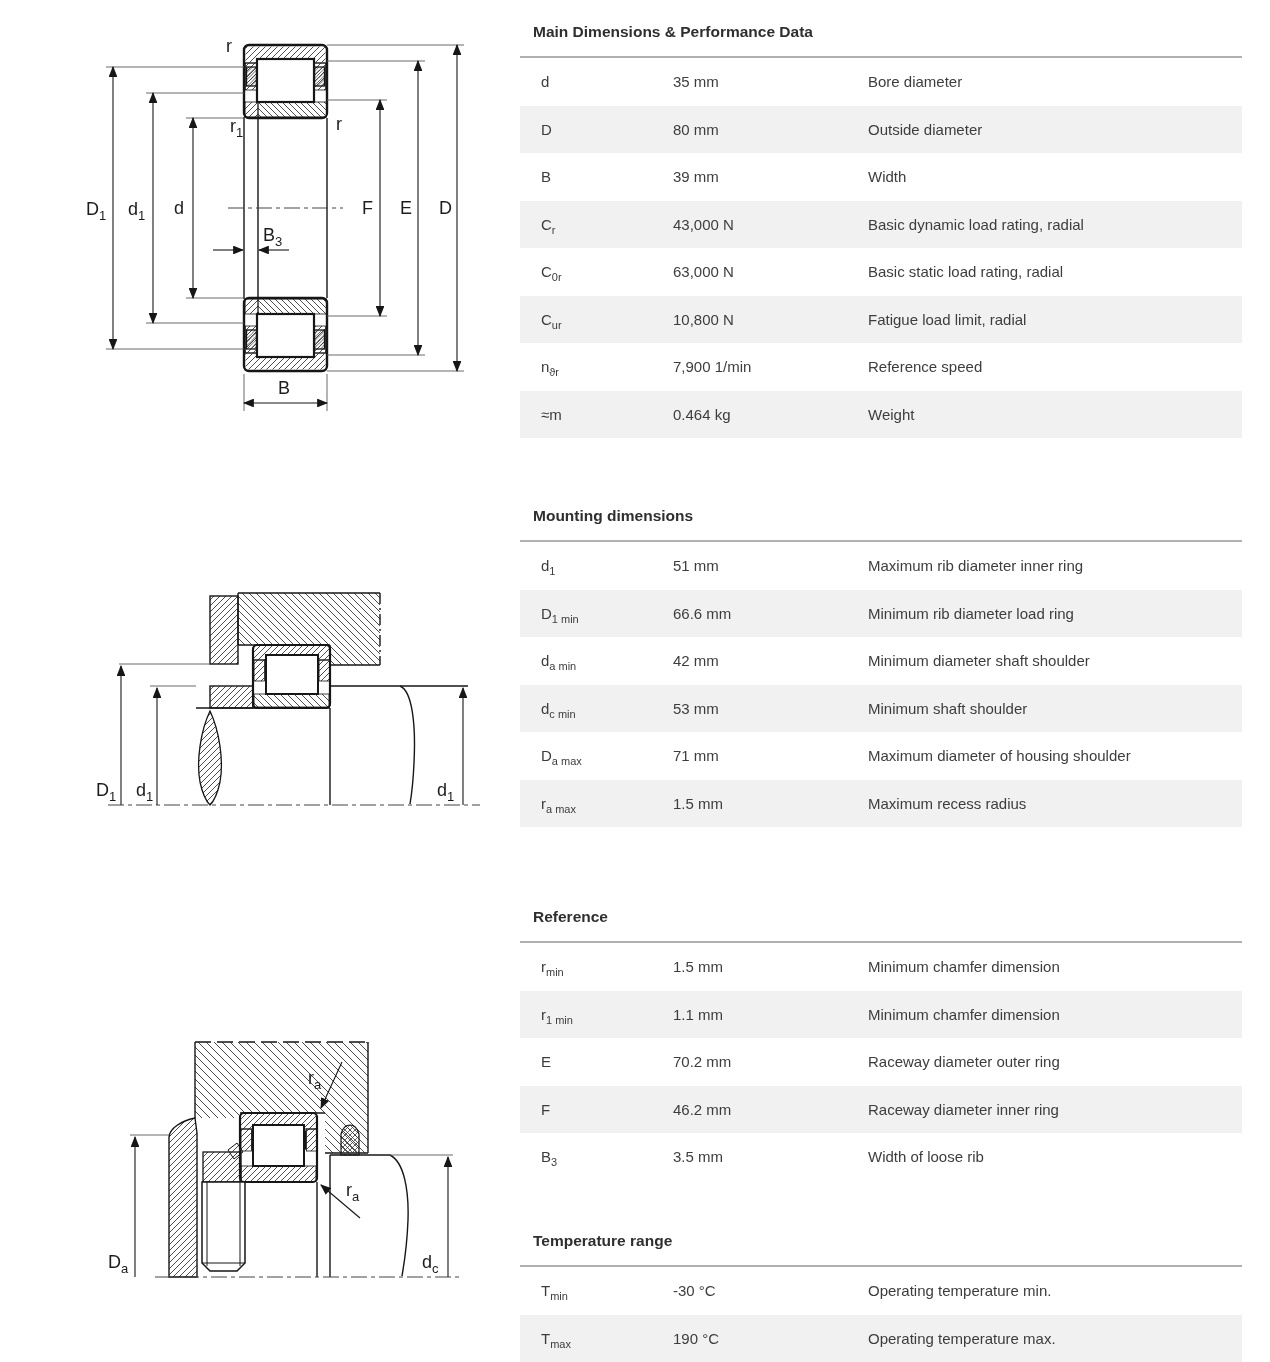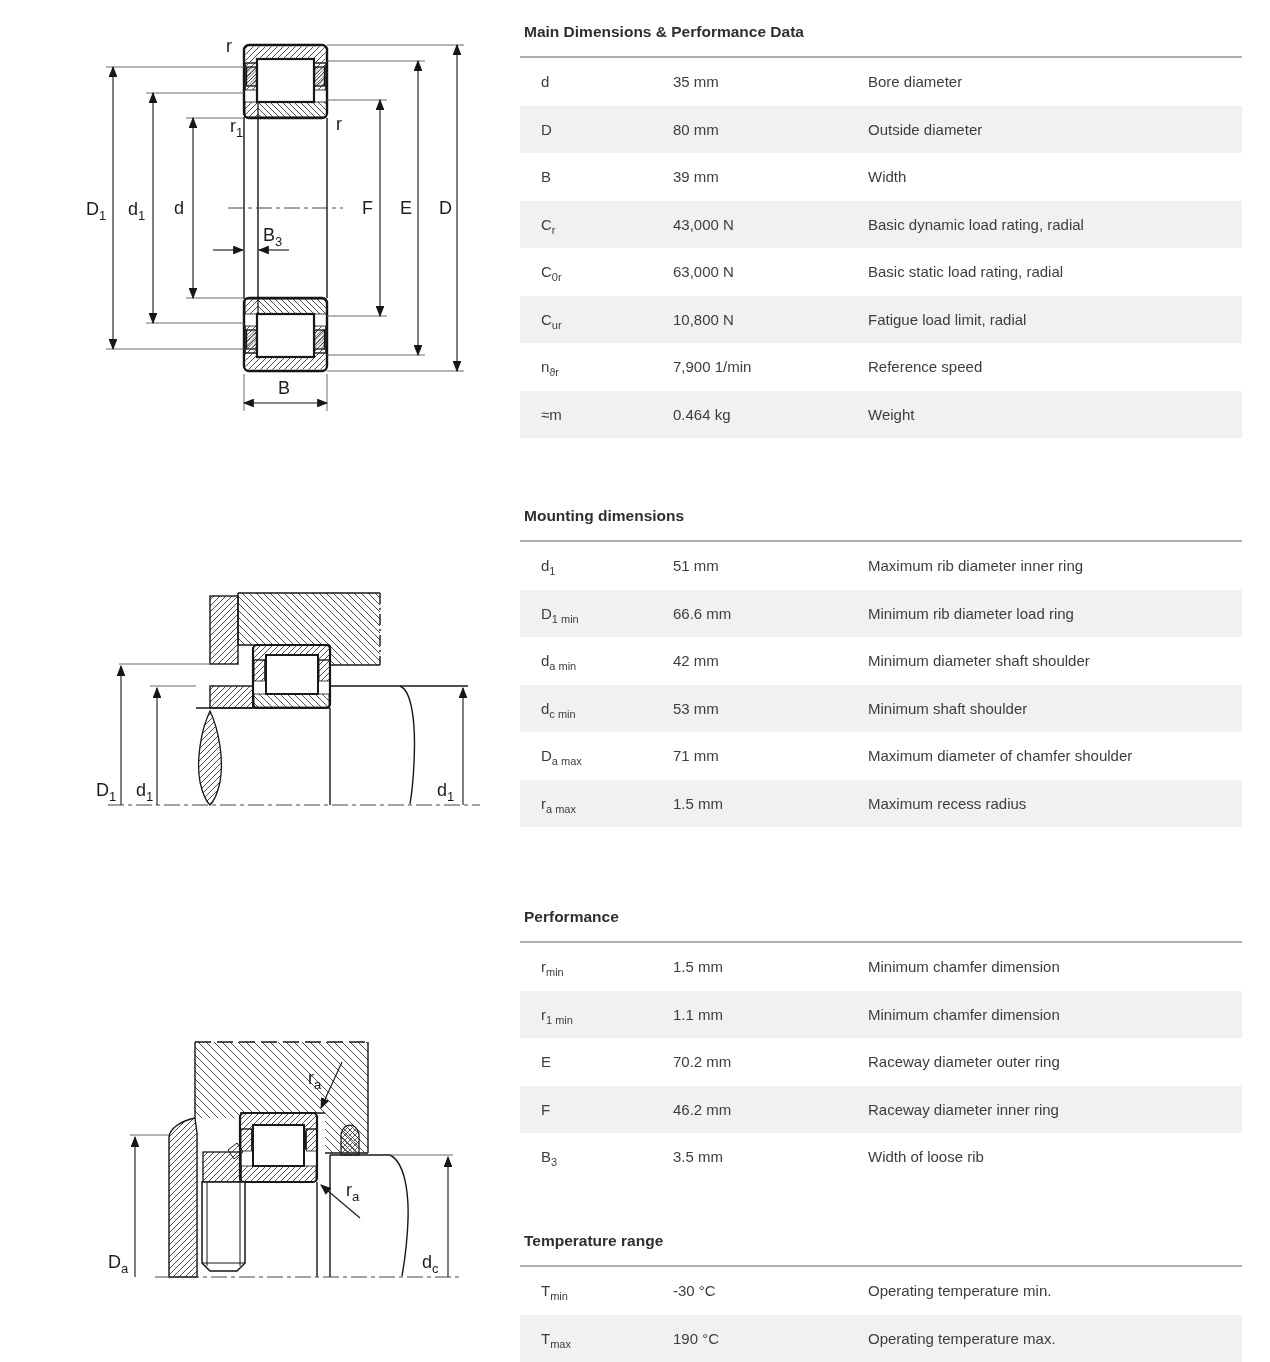--- a/index.html
+++ b/index.html
@@ -7,21 +7,21 @@
     width:1270px;height:1362px;background:#ffffff;position:relative;overflow:hidden;
     font-family:"Liberation Sans",sans-serif;
   }
   .drawing{position:absolute;}
   #draw-main{left:60px;top:18px;}
   #draw-mounting{left:60px;top:558px;}
   #draw-abutment{left:60px;top:1000px;}
 
   .tables{position:absolute;left:520px;top:0;width:722px;}
   .sec{position:absolute;left:0;width:722px;}
-  .sec h3{margin:0 0 14px 4px;font-size:15.5px;line-height:20px;font-weight:700;color:#2f2f2f;}
+  .sec h3{margin:0 0 14px 13px;font-size:15.5px;line-height:20px;font-weight:700;color:#2f2f2f;}
   .rule{height:2px;background:#b0b0b0;}
   .row{
     display:grid;grid-template-columns:132px 195px 1fr;align-items:center;
     height:47.5px;padding-left:21px;box-sizing:border-box;
     font-size:15px;color:#3d3d3d;
   }
   .row:nth-child(even){background:#f1f1f1;}
   .row sub{font-size:11px;line-height:0;}
   .sym{color:#3d3d3d;}
 
@@ -342,32 +342,32 @@
 
   <div class="row">
     <span class="sym"><span>d</span><sub>c min</sub></span>
     <span class="val">53 mm</span>
     <span class="desc">Minimum shaft shoulder</span>
   </div>
 
   <div class="row">
     <span class="sym"><span>D</span><sub>a max</sub></span>
     <span class="val">71 mm</span>
-    <span class="desc">Maximum diameter of chamfer shoulder</span>
+    <span class="desc">Maximum diameter of housing shoulder</span>
   </div>
 
   <div class="row">
     <span class="sym"><span>r</span><sub>a max</sub></span>
     <span class="val">1.5 mm</span>
     <span class="desc">Maximum recess radius</span>
   </div>
 </div>
   </section>
   <section class="sec" style="top:907px">
-    <h3>Performance</h3>
+    <h3>Reference</h3>
     <div class="rule"></div>
     <div class="rows">
   <div class="row">
     <span class="sym"><span>r</span><sub>min</sub></span>
     <span class="val">1.5 mm</span>
     <span class="desc">Minimum chamfer dimension</span>
   </div>
 
   <div class="row">
     <span class="sym"><span>r</span><sub>1 min</sub></span>

